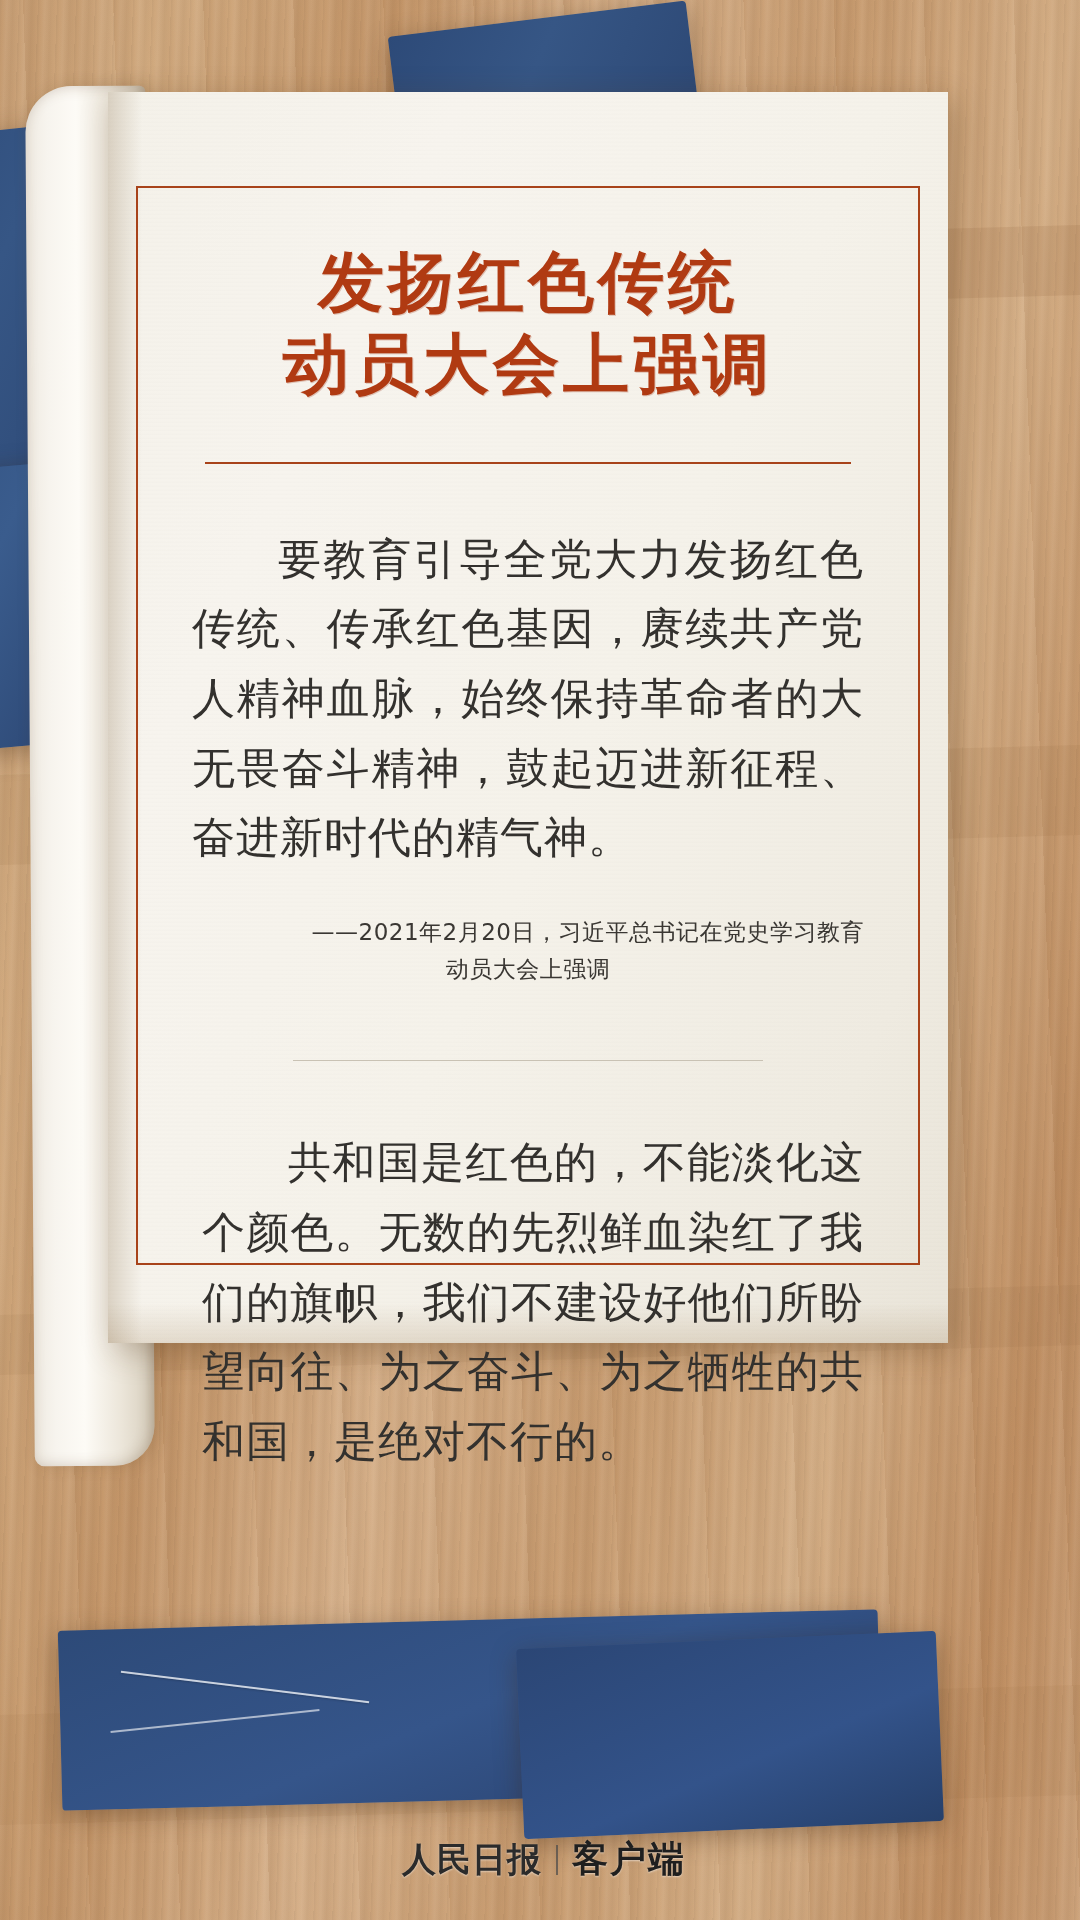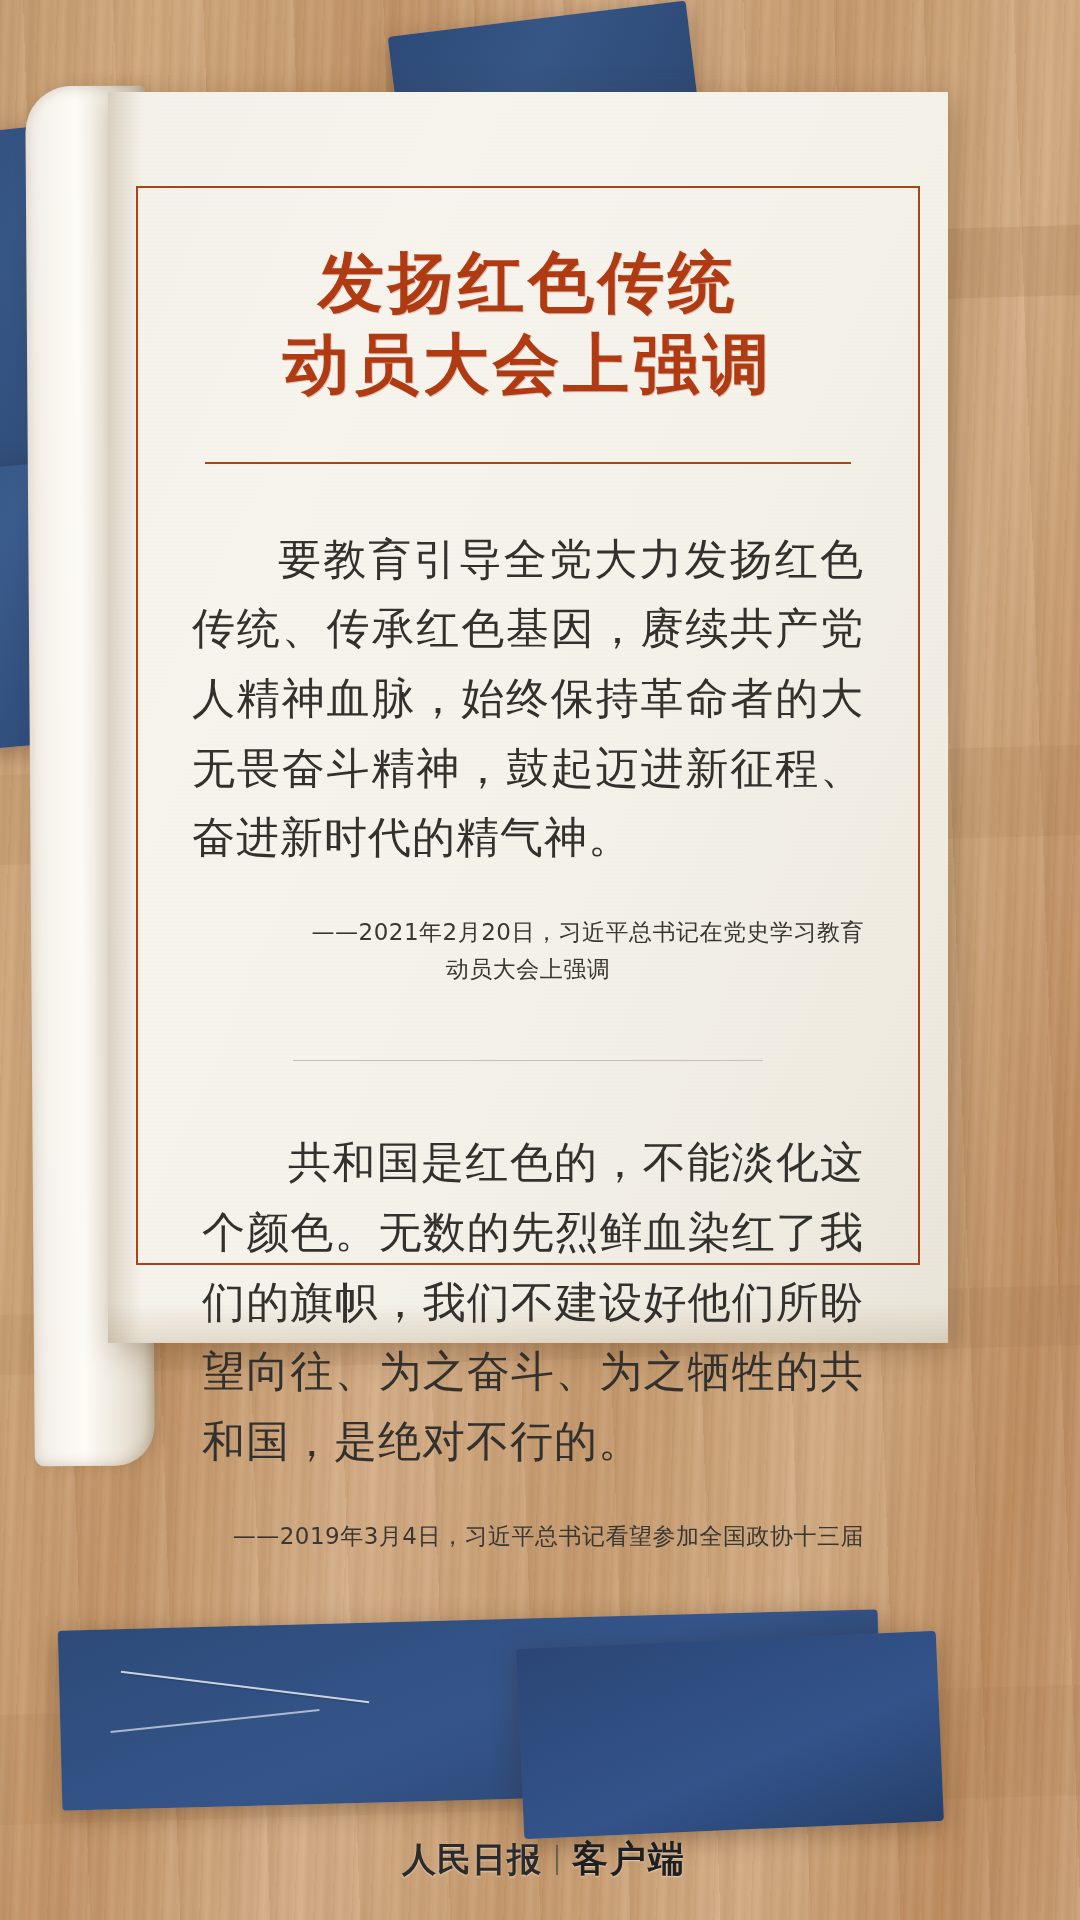--- a/index.html
+++ b/index.html
@@ -254,21 +254,20 @@
       <div class="attrib">
         <span>——2021年2月20日，习近平总书记在党史学习教育</span>
         <span class="l2">动员大会上强调</span>
       </div>
 
       <div class="rule-sep"></div>
 
       <div class="block2">
         <div class="quote" style="margin-top:0">共和国是红色的，不能淡化这个颜色。无数的先烈鲜血染红了我们的旗帜，我们不建设好他们所盼望向往、为之奋斗、为之牺牲的共和国，是绝对不行的。</div>
         <div class="attrib">
-          <span>——2019年3月4日，习近平总书记看望参加全国政协十三届</span>
         </div>
       </div>
 
     </div>
   </div>
 
   <div class="thread"></div>
   <div class="thread2"></div>
 
   <div class="footer">

